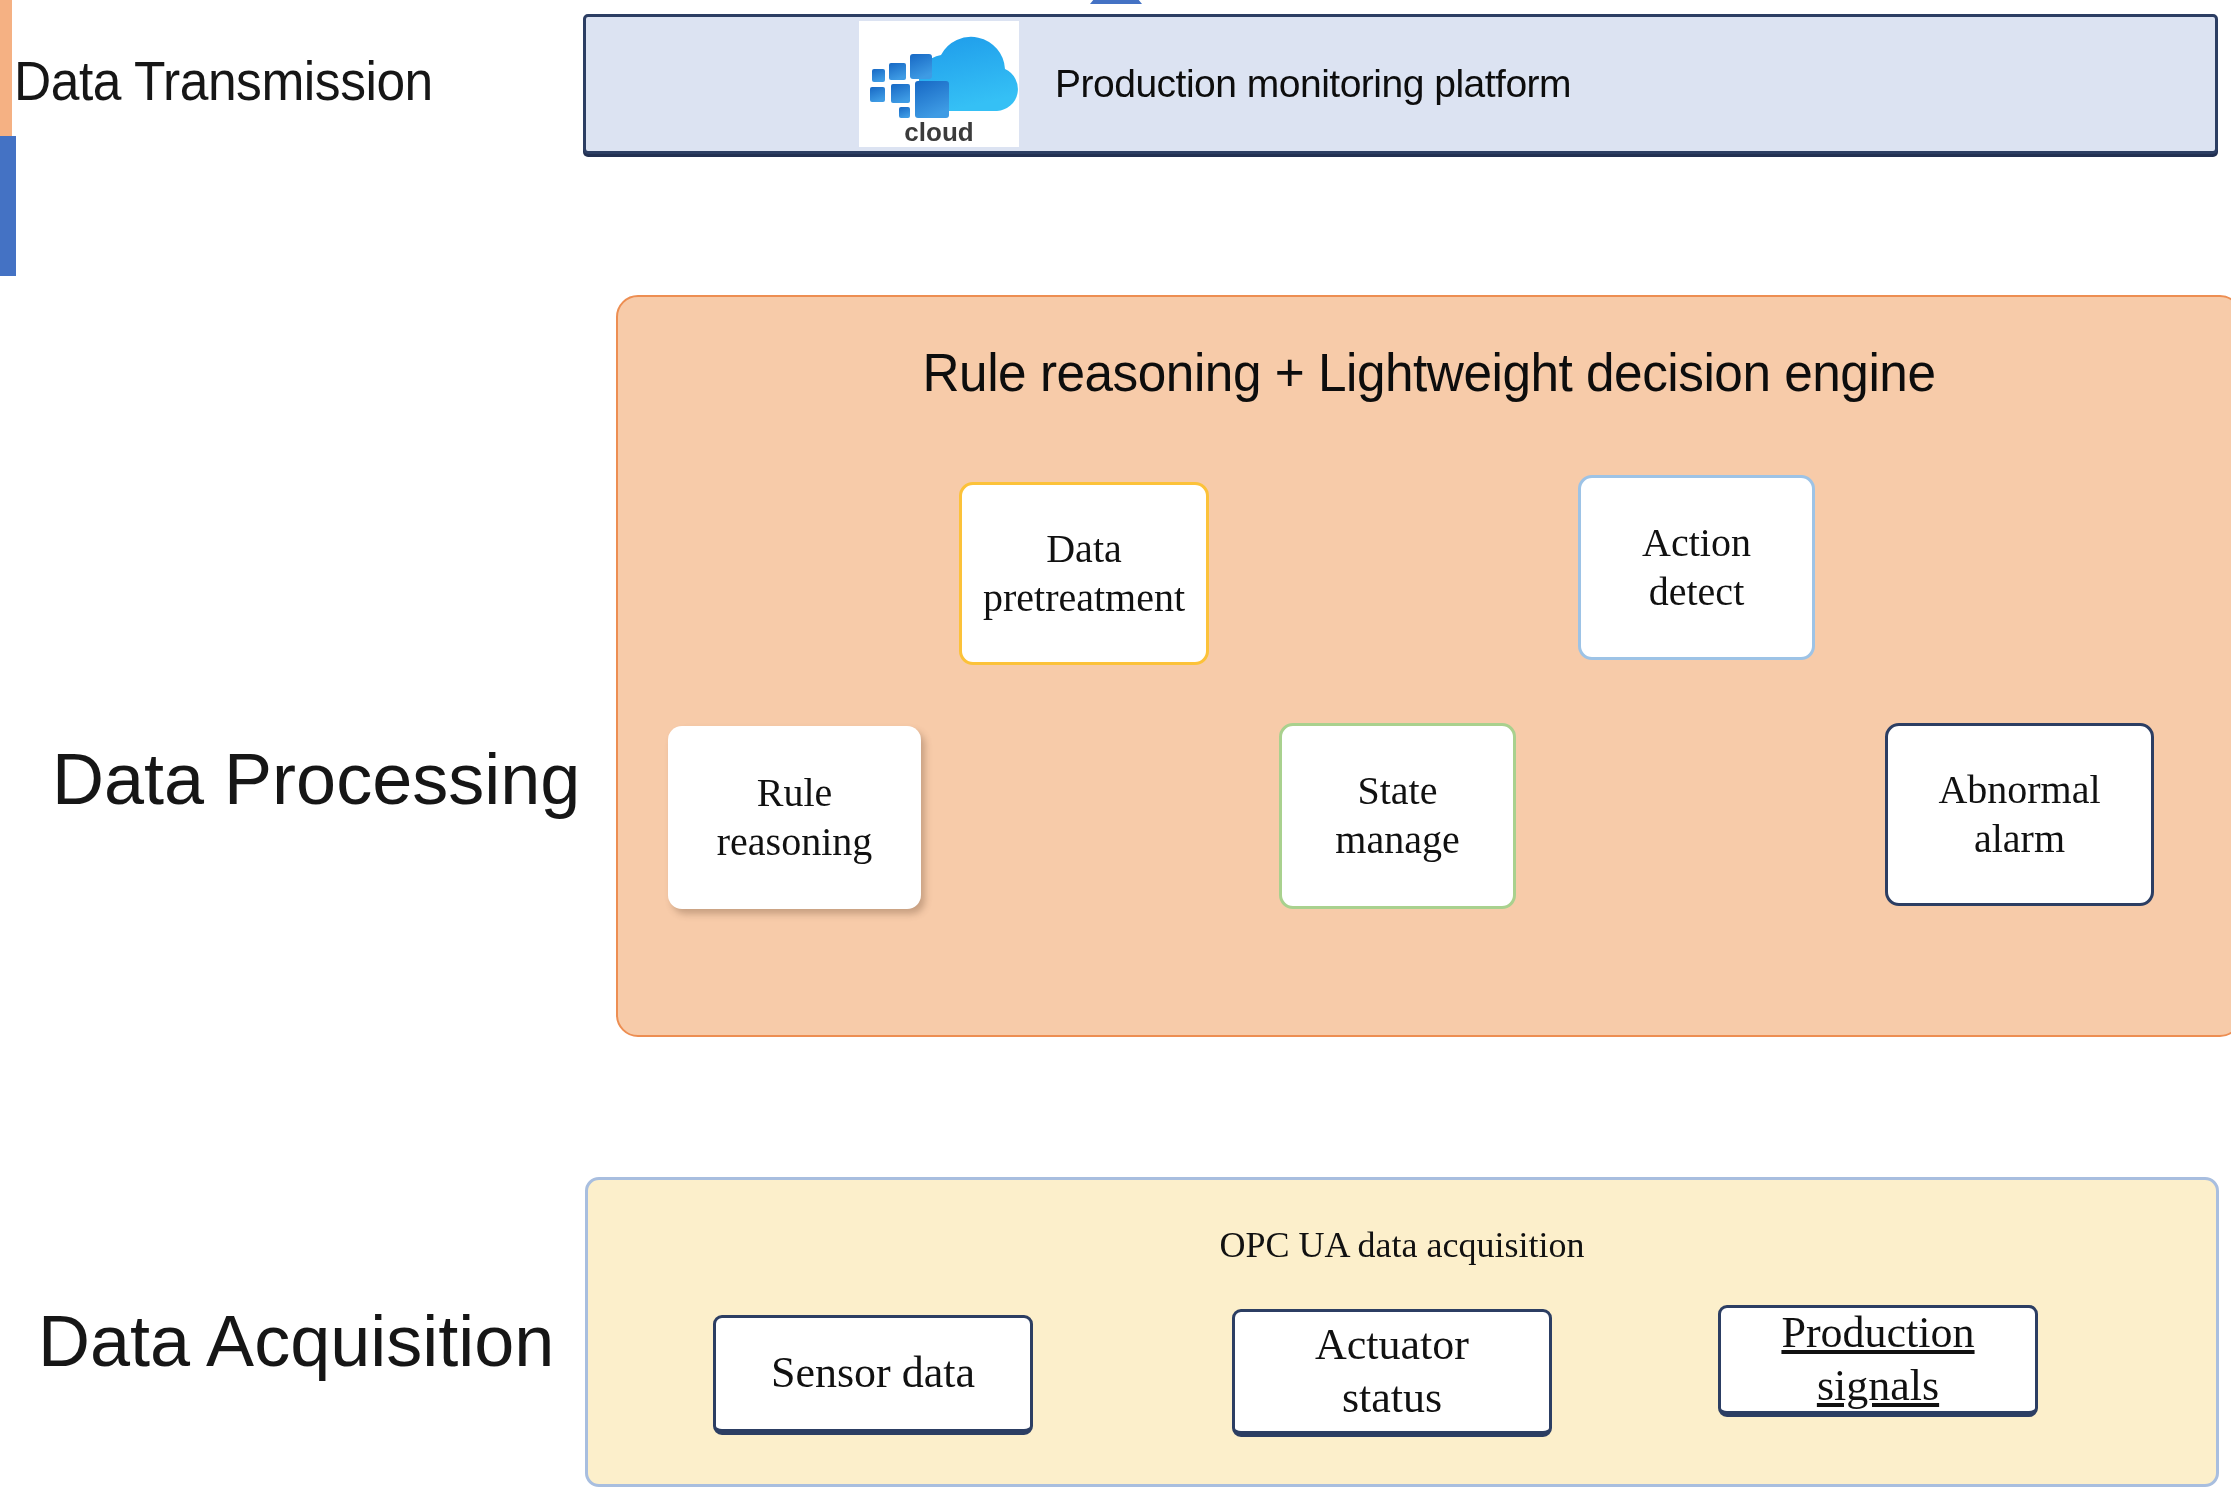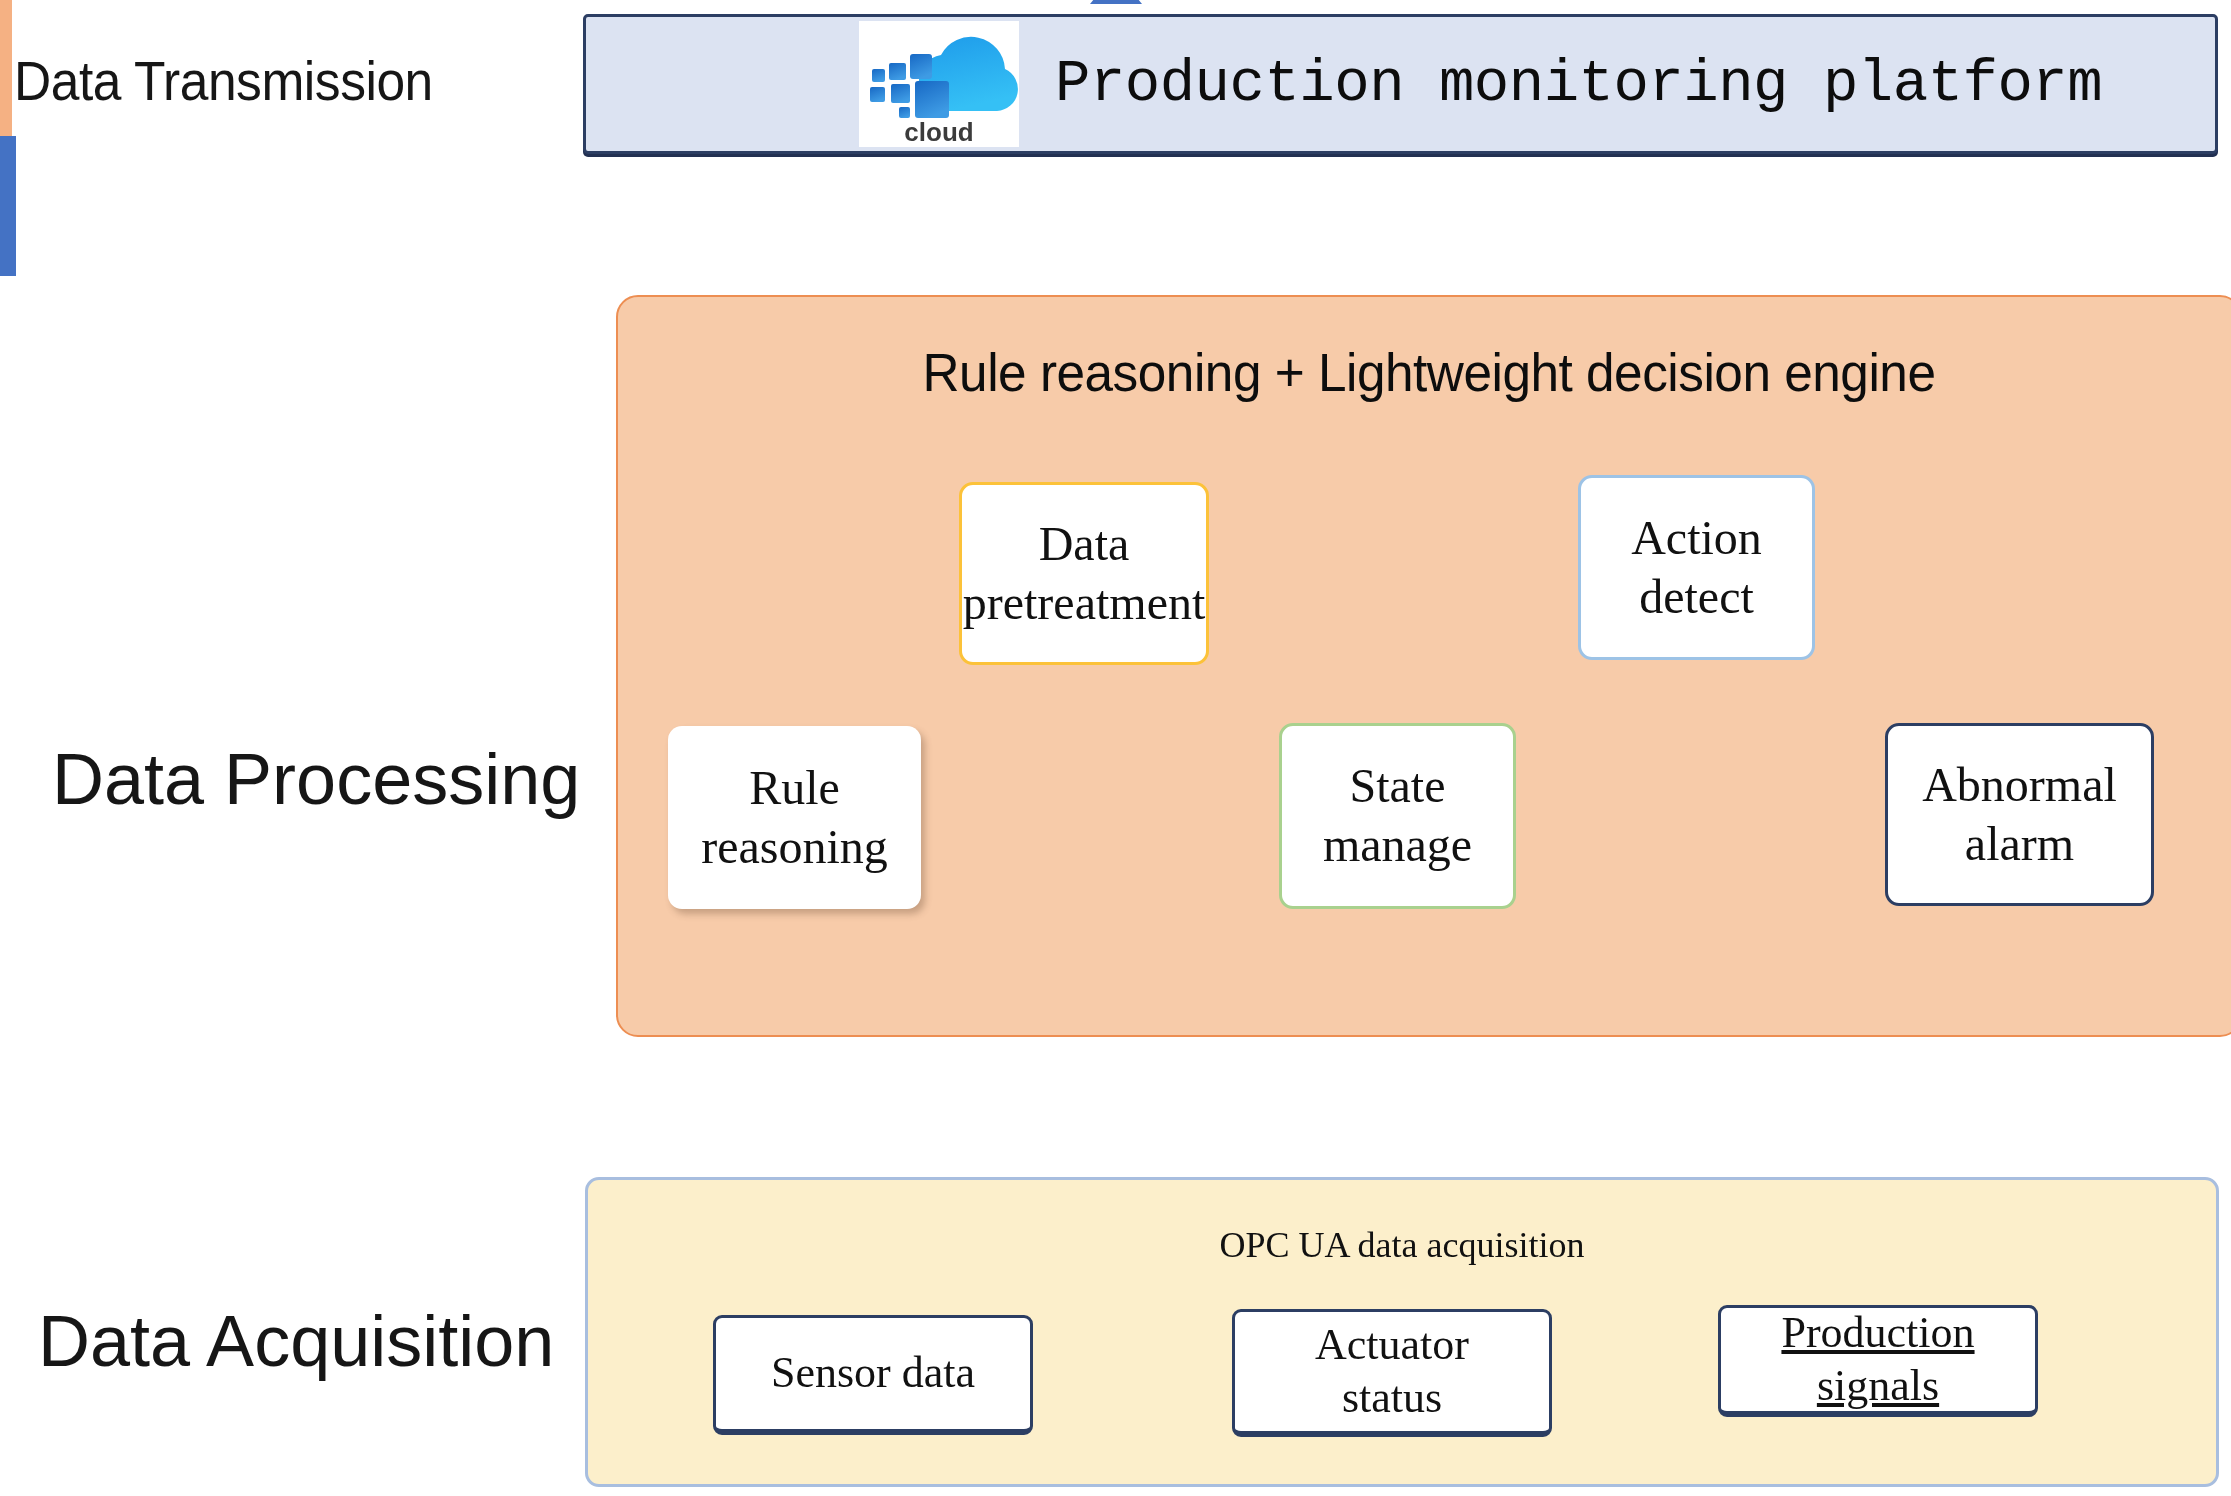--- a/index.html
+++ b/index.html
@@ -54,22 +54,22 @@
   #cloud-icon {
     width: 160px;
     height: 126px;
     margin-left: 273px;
     background: #ffffff;
     position: relative;
     flex: none;
   }
   #cloud-icon svg { display: block; width: 160px; height: 126px; }
   #platform-title {
-    font-family: Liberation Mono, monospace;
-    font-size: 59px;
+    font-family: Liberation Sans, sans-serif;
+    font-size: 39px;
     color: #0d0d0d;
     margin-left: 36px;
     letter-spacing: -0.5px;
     white-space: nowrap;
   }
   #arrow-up-orange {
     left: 1395px;
     top: 158px;
     width: 12px;
     height: 136px;
@@ -131,21 +131,21 @@
   .proc-box {
     position: absolute;
     background: #ffffff;
     border-radius: 14px;
     box-sizing: border-box;
     display: flex;
     align-items: center;
     justify-content: center;
     text-align: center;
     font-family: "Liberation Serif", serif;
-    font-size: 48px;
+    font-size: 40px;
     line-height: 1.22;
     color: #111111;
   }
   #box-data-pretreatment {
     left: 959px; top: 482px; width: 250px; height: 183px;
     border: 3px solid #FCC239;
   }
   #box-action-detect {
     left: 1578px; top: 475px; width: 237px; height: 185px;
     border: 3px solid #9DC3E6;

